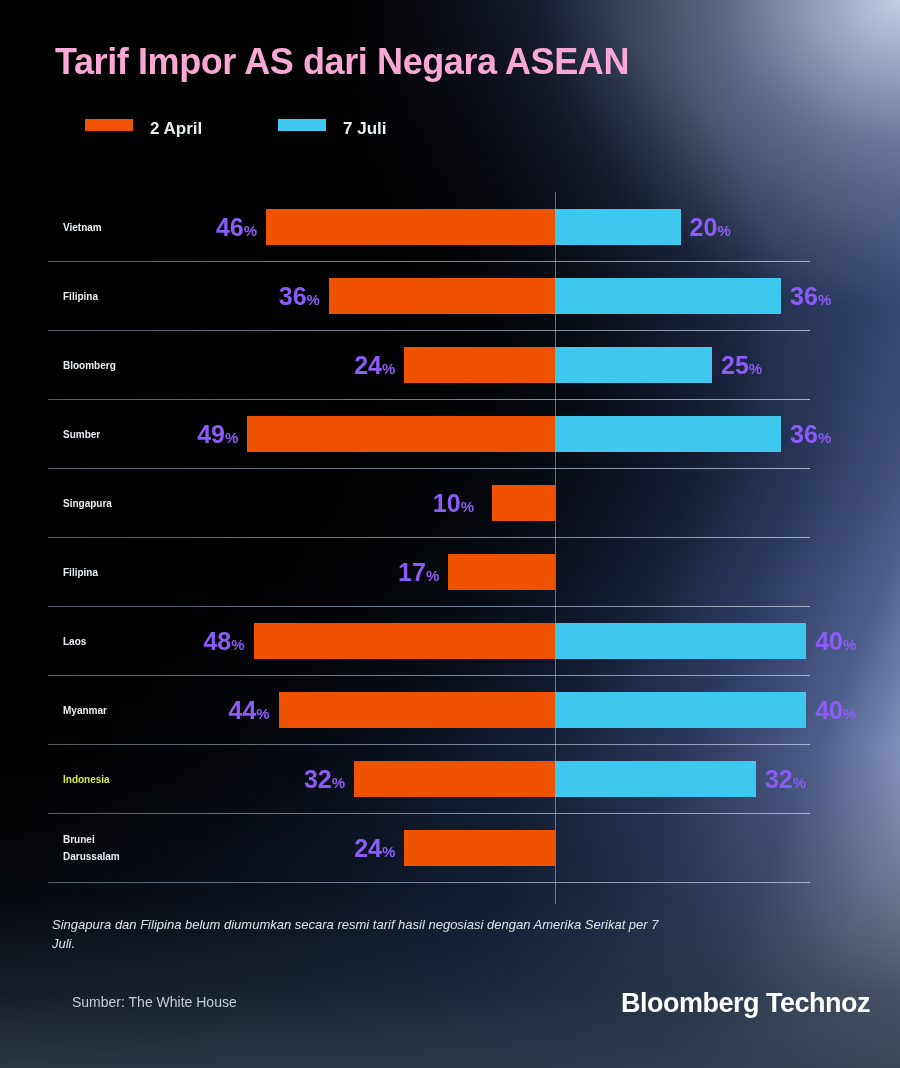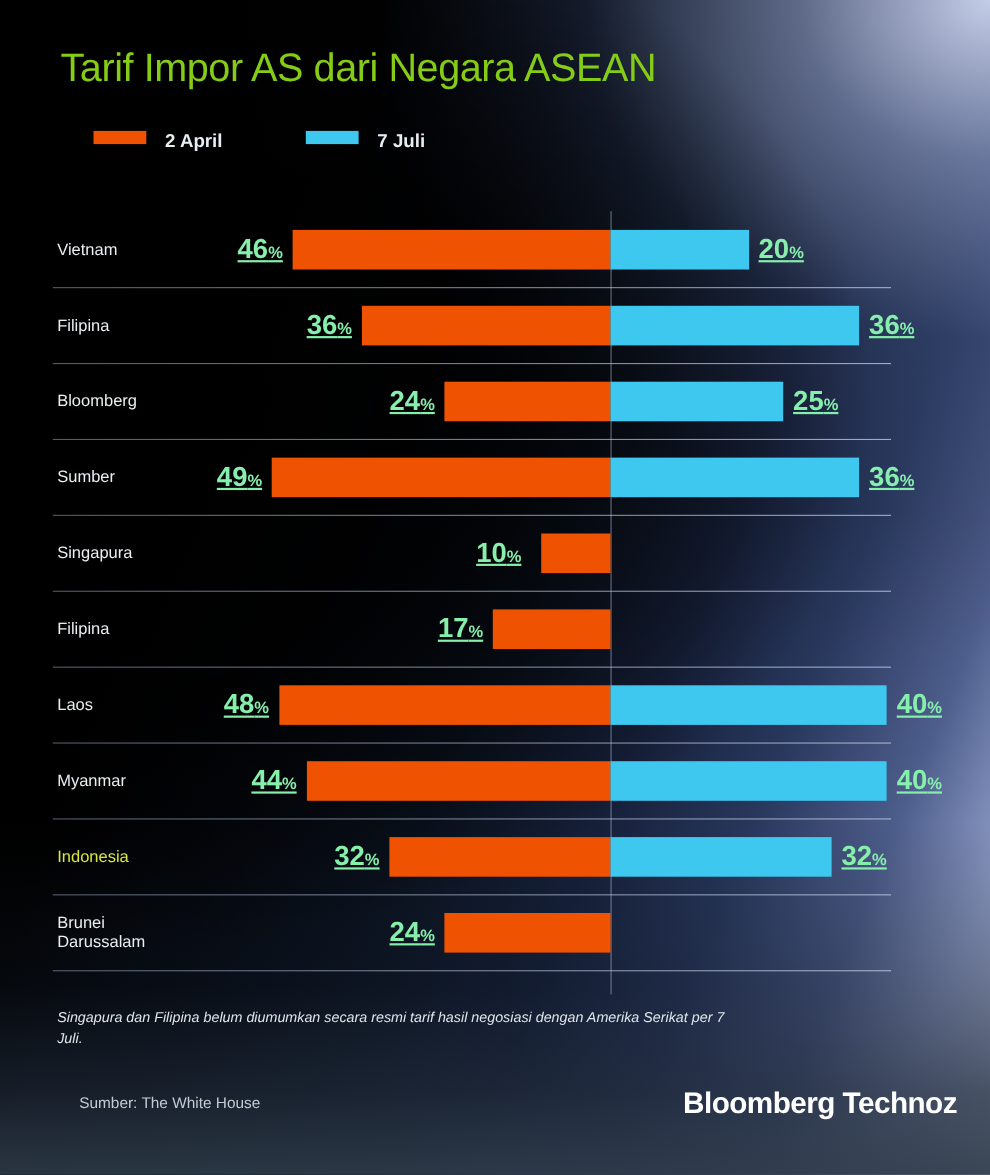--- a/index.html
+++ b/index.html
@@ -34,21 +34,21 @@
     position:absolute; inset:0;
     background:radial-gradient(95% 60% at 14% 34%,
       rgba(0,0,0,0.96) 0%, rgba(0,0,0,0.80) 38%, rgba(0,0,0,0) 78%);
   }
 
   #frame { position:absolute; inset:0; }
 
   
   #title {
     position:absolute; left:55px; top:41px;
-    font-size:36px; font-weight:normal; color:#84cc16;
+    font-size:36px; font-weight:bold; color:#f9a8d4;
     letter-spacing:-0.4px; white-space:nowrap;
   }
 
   
   #legend { position:absolute; left:85px; top:119px; height:22px; }
   .legend-item { position:absolute; top:0; display:flex; height:22px; }
   .legend-item.i0 { left:0; }
   .legend-item.i1 { left:193px; }
   .legend-swatch { width:48px; height:12px; display:block; }
   .legend-label {
@@ -64,37 +64,36 @@
     background:rgba(176,190,215,0.55);
   }
 
   .row { position:absolute; left:0; width:762px; height:69px; }
   .row-sep {
     position:absolute; left:0; width:762px; height:1px;
     background:linear-gradient(to right, rgba(150,165,190,0.55), rgba(190,202,225,0.80));
   }
 
   .row-label {
-    position:absolute; left:4px; top:50%; transform:translateY(-50%);
-    font-size:15px; font-weight:normal; color:#e9eef1;
+    position:absolute; left:15px; top:50%; transform:translateY(-50%);
+    font-size:10px; font-weight:bold; color:#e9eef1;
     line-height:17px; white-space:pre-line;
   }
   .row.hl .row-label { color:#d9e83c; }
 
   .bar {
     position:absolute; top:50%; transform:translateY(-50%); height:36px;
   }
   .bar.left  { background:#ef5200; }
   .bar.right { background:#3ec8f0; }
 
   .val {
     position:absolute; top:50%; transform:translateY(-50%);
-    font-size:25px; font-weight:bold; color:#86efac; white-space:nowrap;
+    font-size:25px; font-weight:bold; color:#8b5cf6; white-space:nowrap;
     line-height:1;
-    text-decoration:underline;
   }
   .val .pct { font-size:15px; font-weight:bold; }
   .val.left  { text-align:right; }
   .val.right { text-align:left; }
 
   
   #footnote {
     position:absolute; left:52px; top:915px; width:610px;
     font-size:13px; font-style:italic; color:#dfe6ea; line-height:19px;
   }

